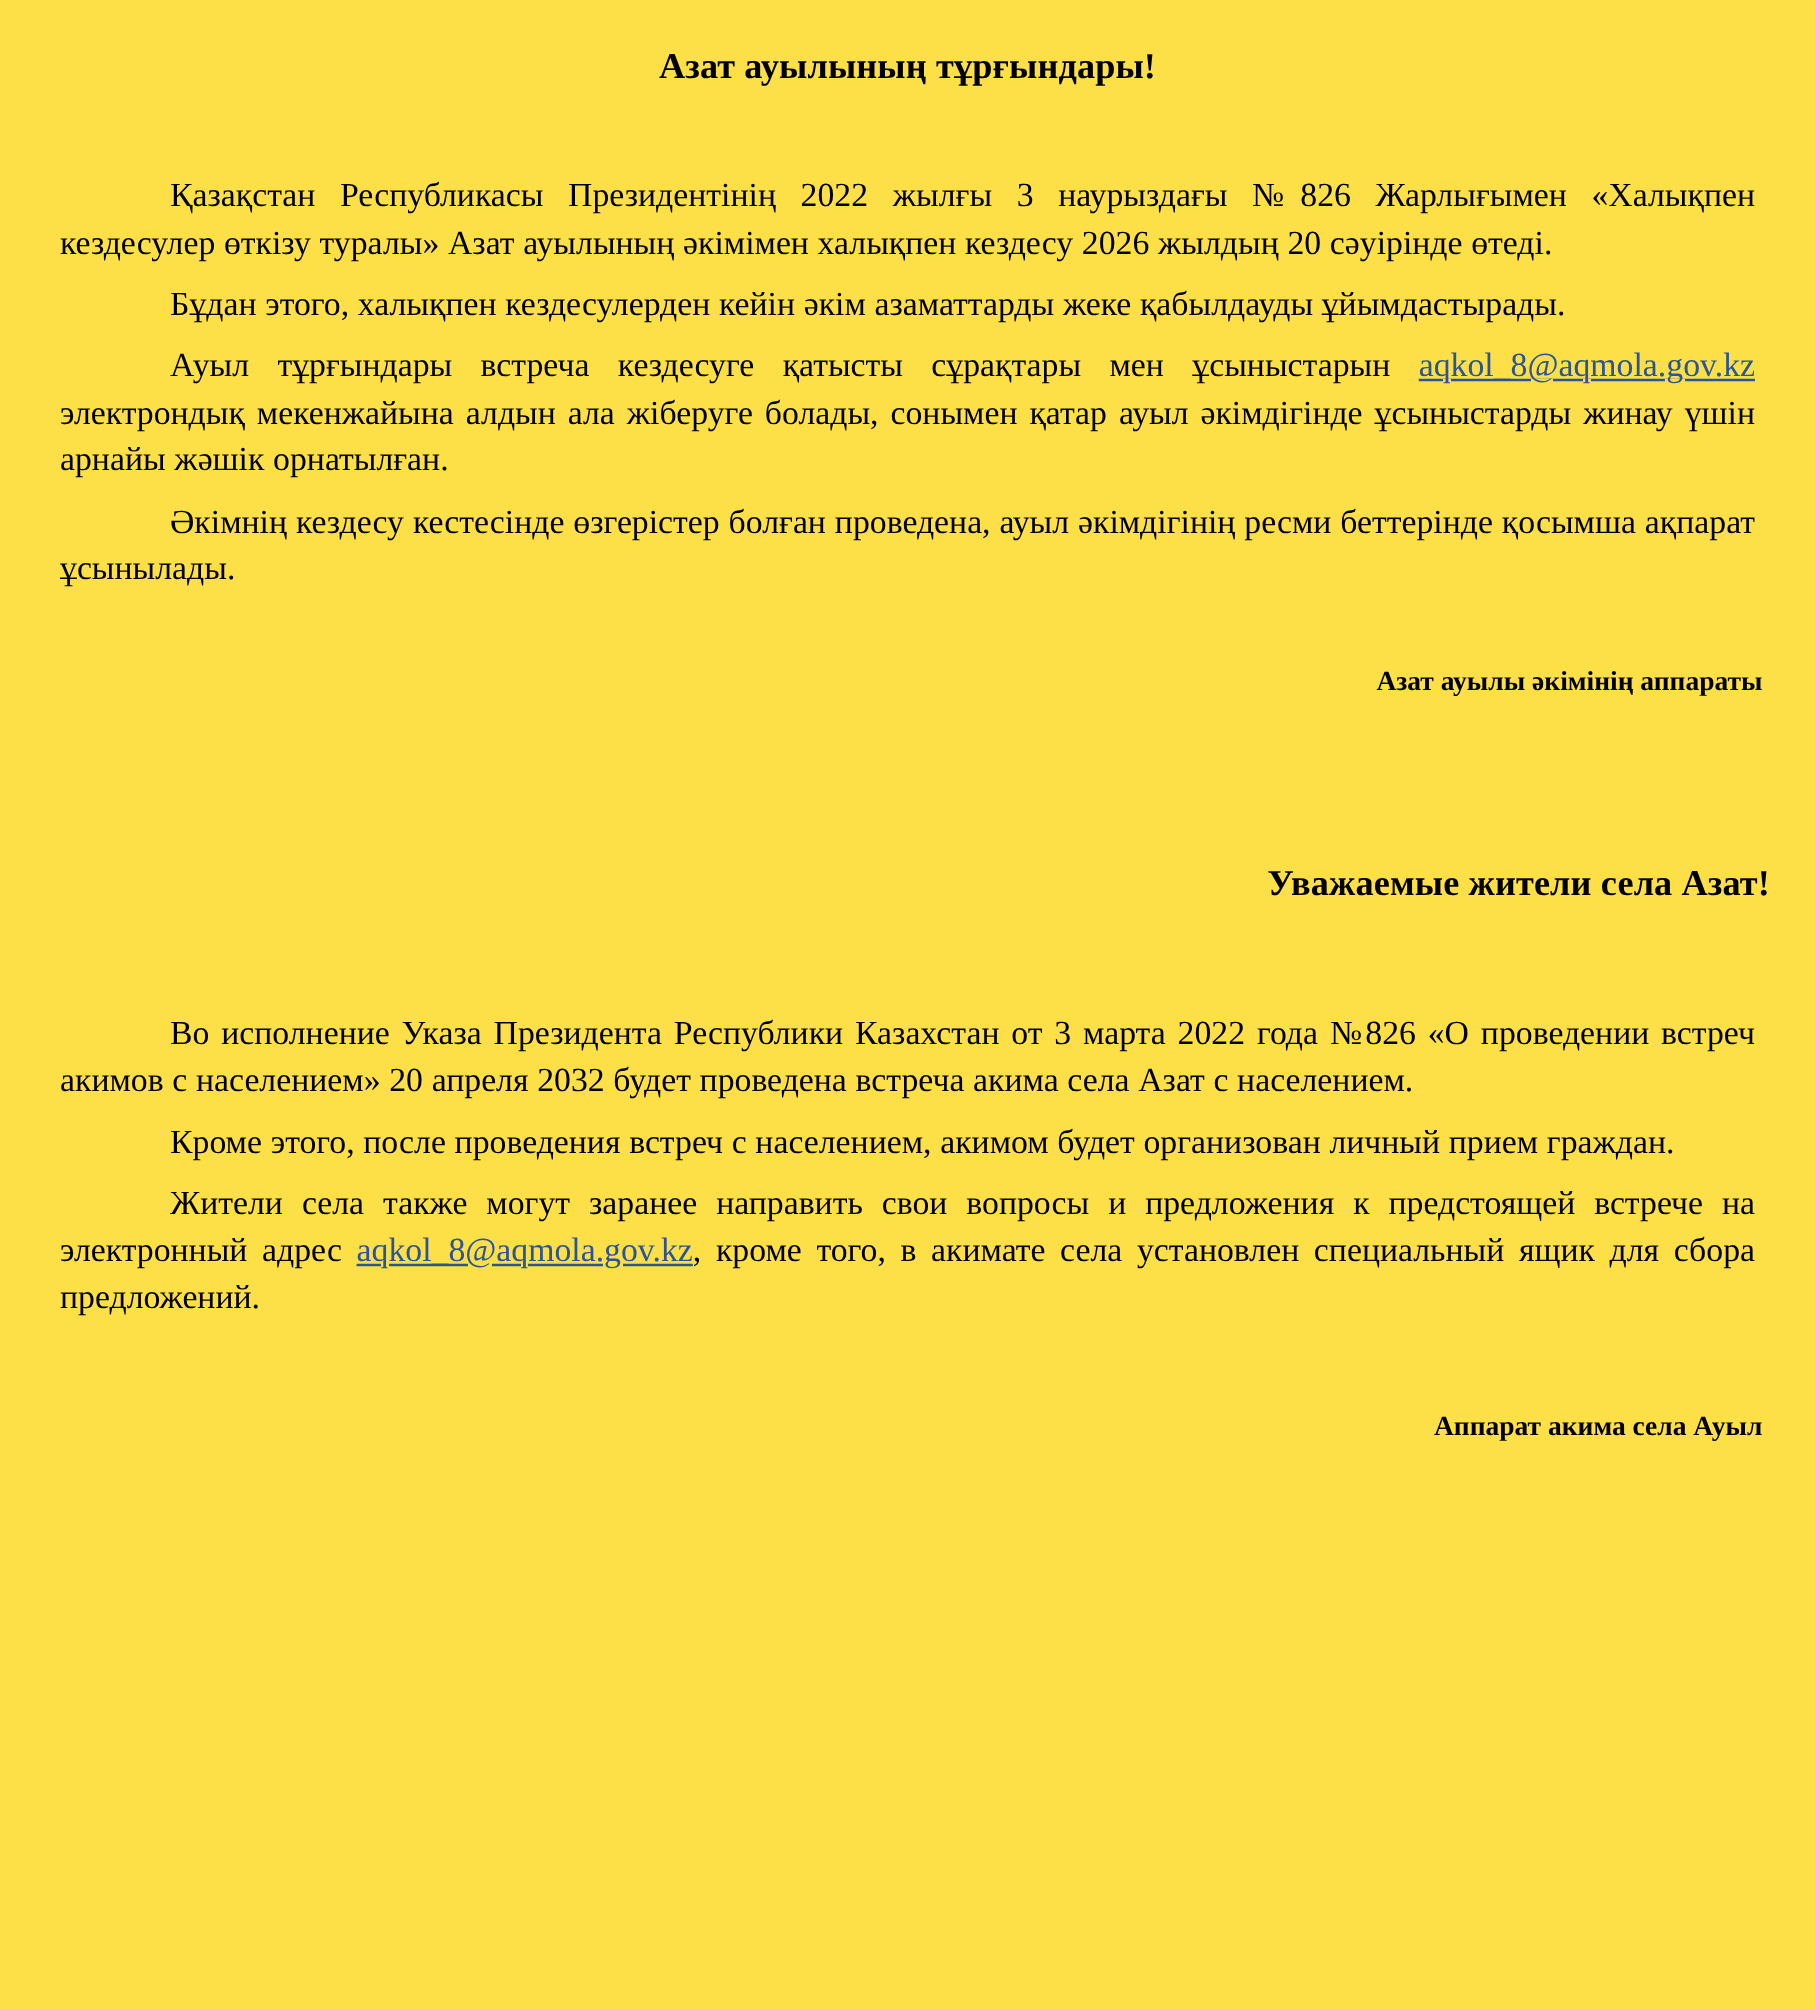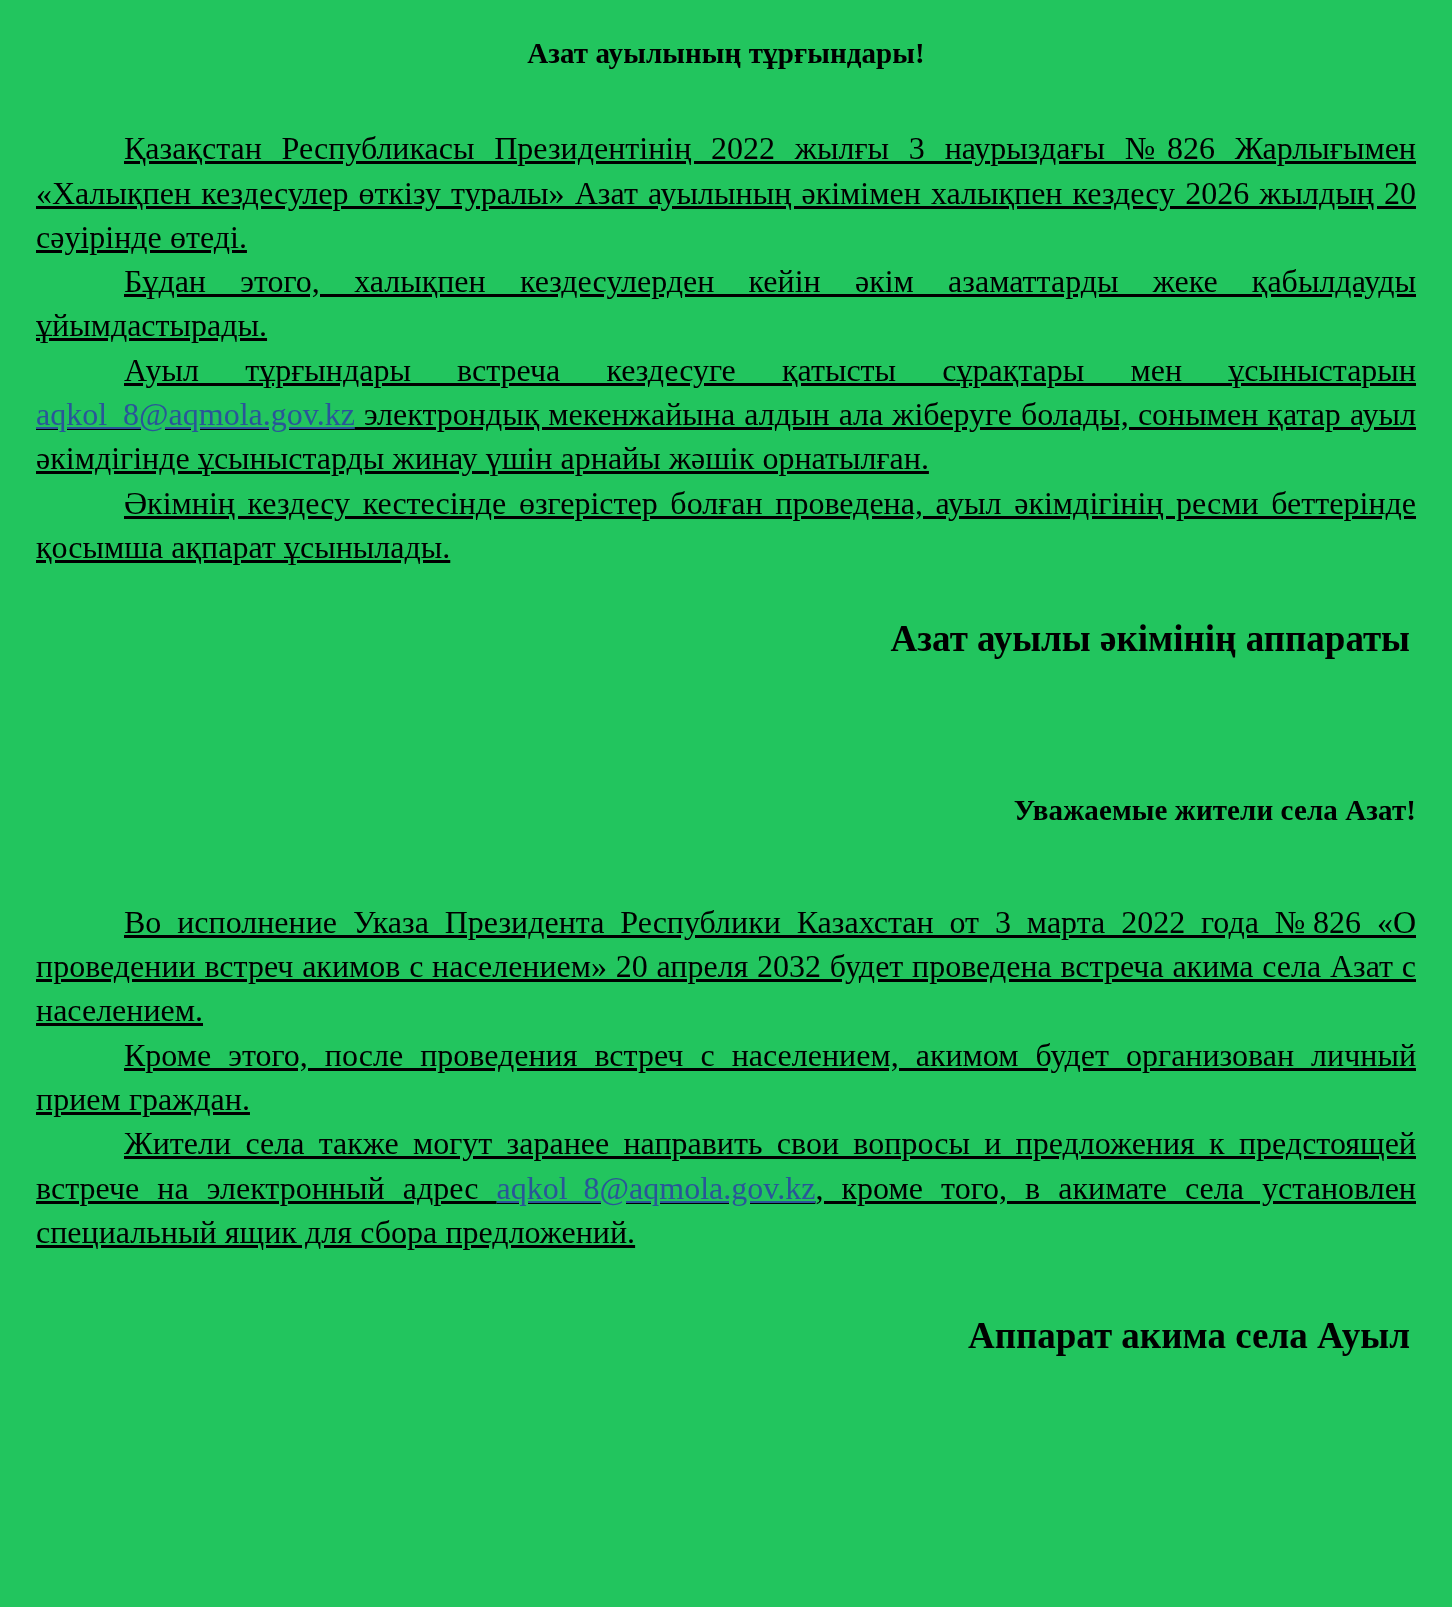--- a/index.html
+++ b/index.html
@@ -9,21 +9,21 @@
     background: #ffffff;
   }
   body {
     font-family: "Liberation Serif", "DejaVu Serif", serif;
     color: #000000;
   }
   .page {
     width: 1452px;
     min-height: 1607px;
     box-sizing: border-box;
-    background: #22c55e;
+    background: #fde047;
     position: relative;
     padding: 18px 36px 0 36px;
     overflow: hidden;
   }
   .doc-section {
     display: block;
   }
   .heading {
     text-align: center;
     font-weight: bold;
@@ -42,33 +42,32 @@
   }
   .gap-after-heading-kk { height: 56px; }
   .gap-after-heading-ru { height: 72px; }
   .gap-between-sections { height: 118px; }
   .gap-before-sign-kk { height: 46px; }
   .gap-before-sign-ru { height: 58px; }
 
   p.body-par {
     text-align: justify;
     text-justify: inter-word;
-    font-size: 32px;
+    font-size: 27px;
     line-height: 1.385;
-    margin: 0;
+    margin: 12px;
     padding: 0;
     text-indent: 88px;
     hyphens: none;
     word-spacing: 0.2px;
-    text-decoration: underline;
   }
   .signature {
     text-align: right;
     font-weight: bold;
-    font-size: 37px;
+    font-size: 22px;
     line-height: 1.3;
     margin: 0;
     padding-right: 6px;
   }
   a.maillink, span.maillink {
     color: #2a5599;
     text-decoration: underline;
     text-decoration-thickness: 1.5px;
     text-underline-offset: 2px;
   }

